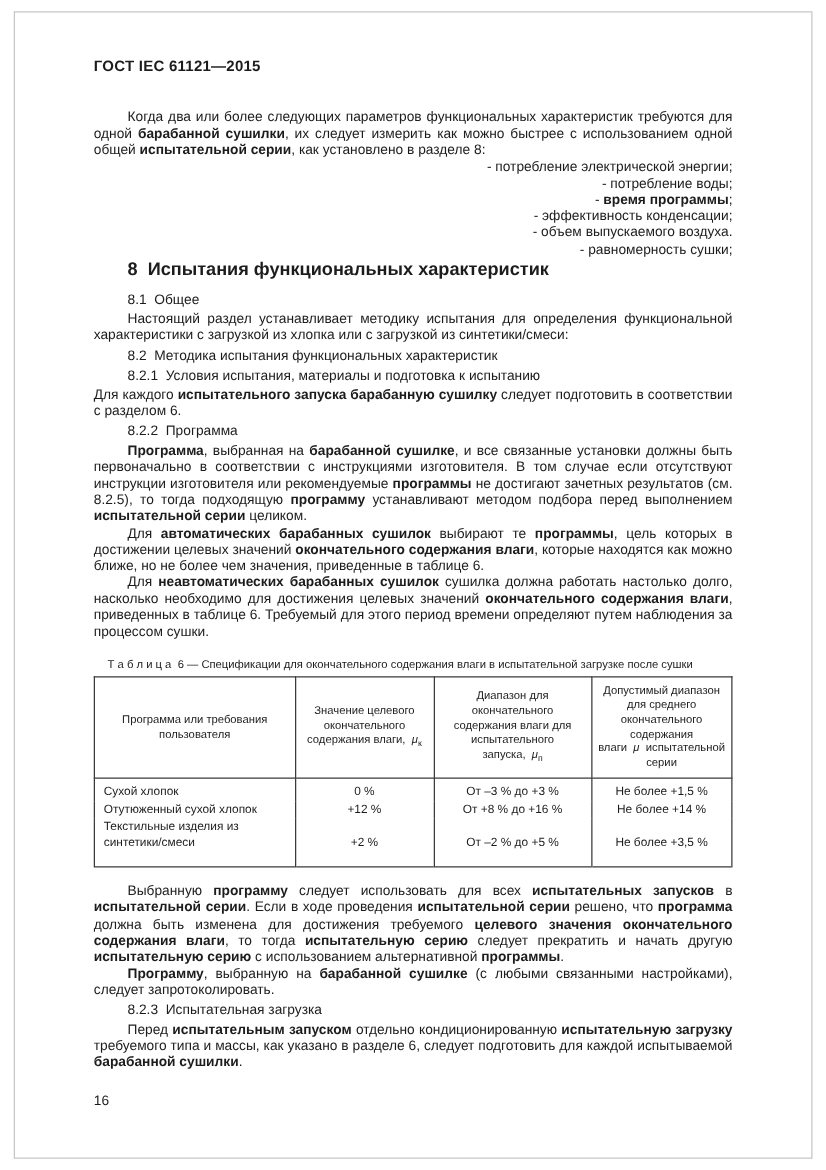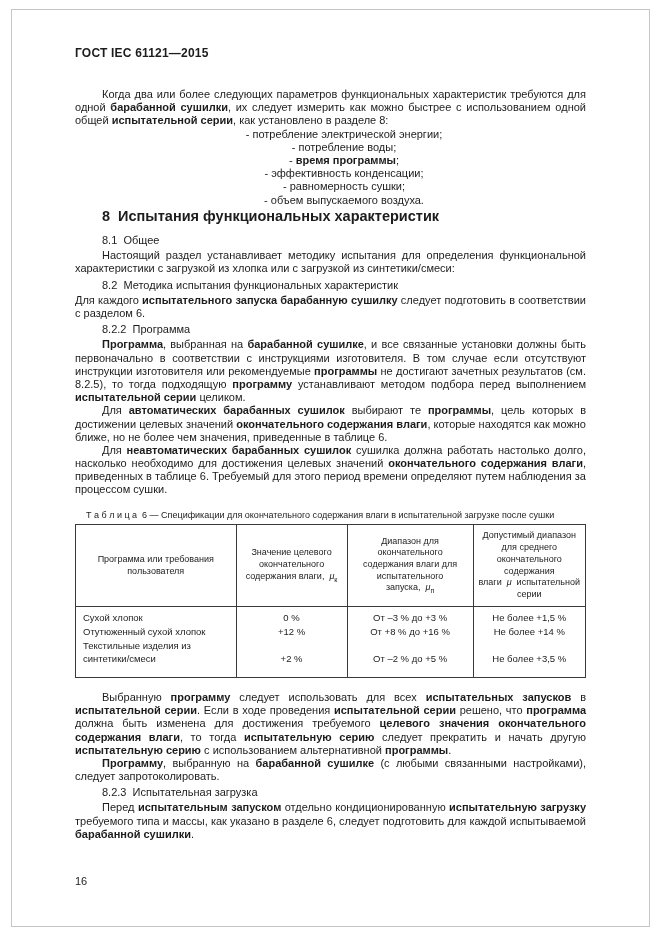--- a/index.html
+++ b/index.html
@@ -27,21 +27,21 @@
   .doc-content {
     position: absolute;
     left: 75px; top: 88px;
     width: 511px;
     font-size: 11px;
     line-height: 1.2;
     text-align: justify;
   }
   .p { }
   .indent { text-indent: 27px; }
-  .li { padding-left: 27px; text-align: center; }
+  .li { padding-left: 27px; text-align: right; }
   .h1 {
     font-size: 14.5px;
     font-weight: bold;
     padding-left: 27px;
     margin: 1px 0 9px 0;
     text-align: left;
   }
   .h2 {
     font-weight: normal;
     text-indent: 27px;
@@ -97,26 +97,27 @@
 <div class="page-frame"></div>
 
 <div class="running-header">ГОСТ IEC 61121—2015</div>
 
 <div class="doc-content" id="doc-content">
     <div class="p indent"><span>Когда два или более следующих параметров функциональных характеристик требуются для одной </span><span class="b">барабанной сушилки</span><span>, их следует измерить как можно быстрее с использованием одной общей </span><span class="b">испытательной серии</span><span>, как установлено в разделе 8:</span></div>
     <div class="li"><span>- потребление электрической энергии;</span></div>
     <div class="li"><span>- потребление воды;</span></div>
     <div class="li"><span>- </span><span class="b">время программы</span><span>;</span></div>
     <div class="li"><span>- эффективность конденсации;</span></div>
+    <div class="li"><span>- объем выпускаемого воздуха.</span></div>
     <div class="li"><span>- равномерность сушки;</span></div>
-    <div class="li"><span>- объем выпускаемого воздуха.</span></div>
     <div class="h1">8&nbsp;&nbsp;Испытания функциональных характеристик</div>
     <div class="h2">8.1&nbsp;&nbsp;Общее</div>
     <div class="p indent"><span>Настоящий раздел устанавливает методику испытания для определения функциональной характеристики с загрузкой из хлопка или с загрузкой из синтетики/смеси:</span></div>
     <div class="h2">8.2&nbsp;&nbsp;Методика испытания функциональных характеристик</div>
+    <div class="h2">8.2.1&nbsp;&nbsp;Условия испытания, материалы и подготовка к испытанию</div>
     <div class="p"><span>Для каждого </span><span class="b">испытательного запуска барабанную сушилку</span><span> следует подготовить в соответствии с разделом 6.</span></div>
     <div class="h2">8.2.2&nbsp;&nbsp;Программа</div>
     <div class="p indent"><span class="b">Программа</span><span>, выбранная на </span><span class="b">барабанной сушилке</span><span>, и все связанные установки должны быть первоначально в соответствии с инструкциями изготовителя. В том случае если отсутствуют инструкции изготовителя или рекомендуемые </span><span class="b">программы</span><span> не достигают зачетных результатов (см. 8.2.5), то тогда подходящую </span><span class="b">программу</span><span> устанавливают методом подбора перед выполнением </span><span class="b">испытательной серии</span><span> целиком.</span></div>
     <div class="p indent"><span>Для </span><span class="b">автоматических барабанных сушилок</span><span> выбирают те </span><span class="b">программы</span><span>, цель которых в достижении целевых значений </span><span class="b">окончательного содержания влаги</span><span>, которые находятся как можно ближе, но не более чем значения, приведенные в таблице 6.</span></div>
     <div class="p indent"><span>Для </span><span class="b">неавтоматических барабанных сушилок</span><span> сушилка должна работать настолько долго, насколько необходимо для достижения целевых значений </span><span class="b">окончательного содержания влаги</span><span>, приведенных в таблице 6. Требуемый для этого период времени определяют путем наблюдения за процессом сушки.</span></div>
     <div class="caption">Т а б л и ц а&nbsp;&nbsp;6 —&nbsp;Спецификации для окончательного содержания влаги в испытательной загрузке после сушки</div>
     <table>
       <colgroup>
         <col style="width: 32%;">
         <col style="width: 22%;">

